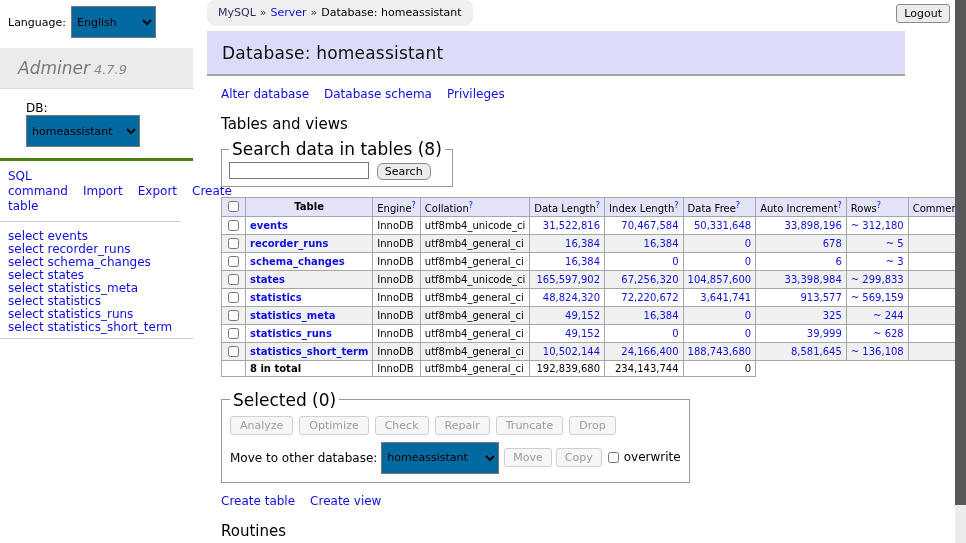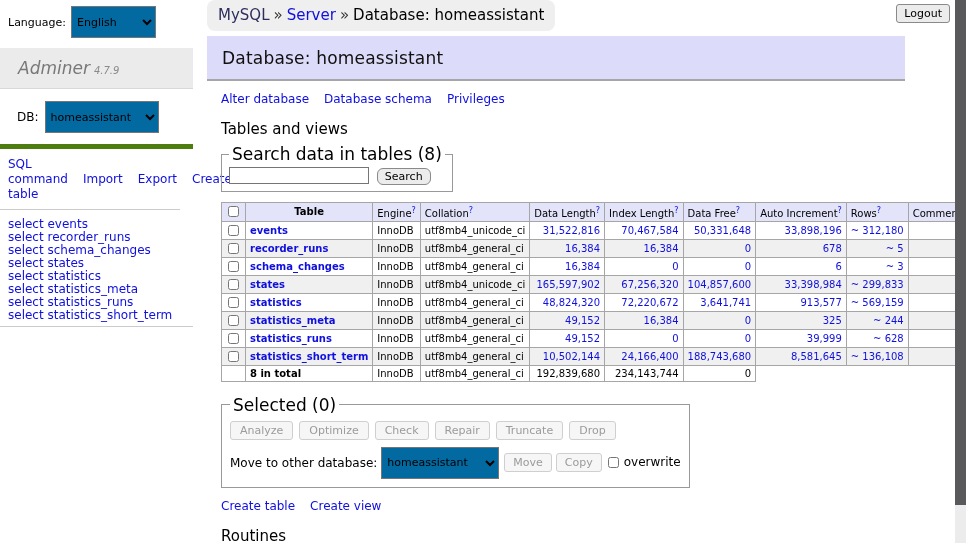--- a/index.html
+++ b/index.html
@@ -24,35 +24,35 @@
   
   .sidebar { position:absolute; left:0; top:0; width:193px; }
   .lang-row { padding:6px 8px 5px; font-size:11px; }
   .lang-row label { margin-right:5px; }
   .lang-row select { width:85px; }
   h1.adminer {
     margin:5px 0 0; padding:10px 0 10px 18px; background:#ebebeb;
     border-bottom:1px solid #d8d8d8; font-size:17px; font-weight:normal;
     font-style:italic; color:#787878;
   }
-  h1.adminer .ver { font-size:10px; color:#8a8a8a; margin-left:4px; }
-  .db-row { padding:12px 17px 11px; border-bottom:5px solid #4d7c0f; font-size:12px; }
+  h1.adminer .ver { font-size:13px; color:#8a8a8a; margin-left:4px; }
+  .db-row { padding:12px 26px 11px; border-bottom:3px solid #4d7c0f; font-size:12px; }
   .db-row label { margin-right:6px; }
   .db-row select { width:114px; }
   .menu-links { margin:0; padding:8px 8px 7px; border-bottom:1px solid #ccc; line-height:15px; width:180px; }
   .menu-links a { margin-right:15px; }
   .list-links { padding:8px 8px 4px; border-bottom:1px solid #ccc; }
   .list-links a { display:block; line-height:12px; padding:0 0 1px; }
 
   
   .logout-btn { position:absolute; top:4px; right:16px; padding:2px 7px; }
 
   
   .main { margin-left:207px; width:698px; position:relative; }
-  .breadcrumb { display:inline-block; margin:0; background:#efefef; padding:6px 11px 7px; font-size:15px;border-radius:8px; }
+  .breadcrumb { display:inline-block; margin:0; background:#efefef; padding:6px 11px 7px; font-size:11px;border-radius:8px; }
   .breadcrumb .root { color:#2e2e5e; }
   .breadcrumb .sep { color:#333; margin:0 4px; }
   .breadcrumb .cur { color:#000; }
   h2.title {
     margin:5px 0 0; padding:12px 15px 11px; background:#dcdcfa; border-bottom:2px solid #a6a6a6;
     font-weight:normal; font-size:17px; color:#101010; letter-spacing:.2px;
   }
   .content { padding-left:6px;margin-left:6px; }
   .action-links { margin:11px 0 0 2px; }
   .action-links a { margin-right:15px; }
@@ -100,22 +100,22 @@
   <h1 class="adminer"><span>Adminer</span><span class="ver">4.7.9</span></h1>
   <div class="db-row">
     <label>DB:</label><select><option>homeassistant</option></select>
   </div>
   <p class="menu-links"><a href="#">SQL command</a><a href="#">Import</a><a href="#">Export</a><a href="#">Create table</a></p>
   <div class="list-links">
       <a href="#">select events</a>
       <a href="#">select recorder_runs</a>
       <a href="#">select schema_changes</a>
       <a href="#">select states</a>
+      <a href="#">select statistics_meta</a>
       <a href="#">select statistics</a>
-      <a href="#">select statistics_meta</a>
       <a href="#">select statistics_runs</a>
       <a href="#">select statistics_short_term</a>
     </div>
 </div>
 
 <button class="logout-btn">Logout</button>
 
 <div class="main">
   <p class="breadcrumb">
     <a class="root">MySQL</a><span class="sep">»</span><a>Server</a><span class="sep">»</span><span class="cur">Database: homeassistant</span>

